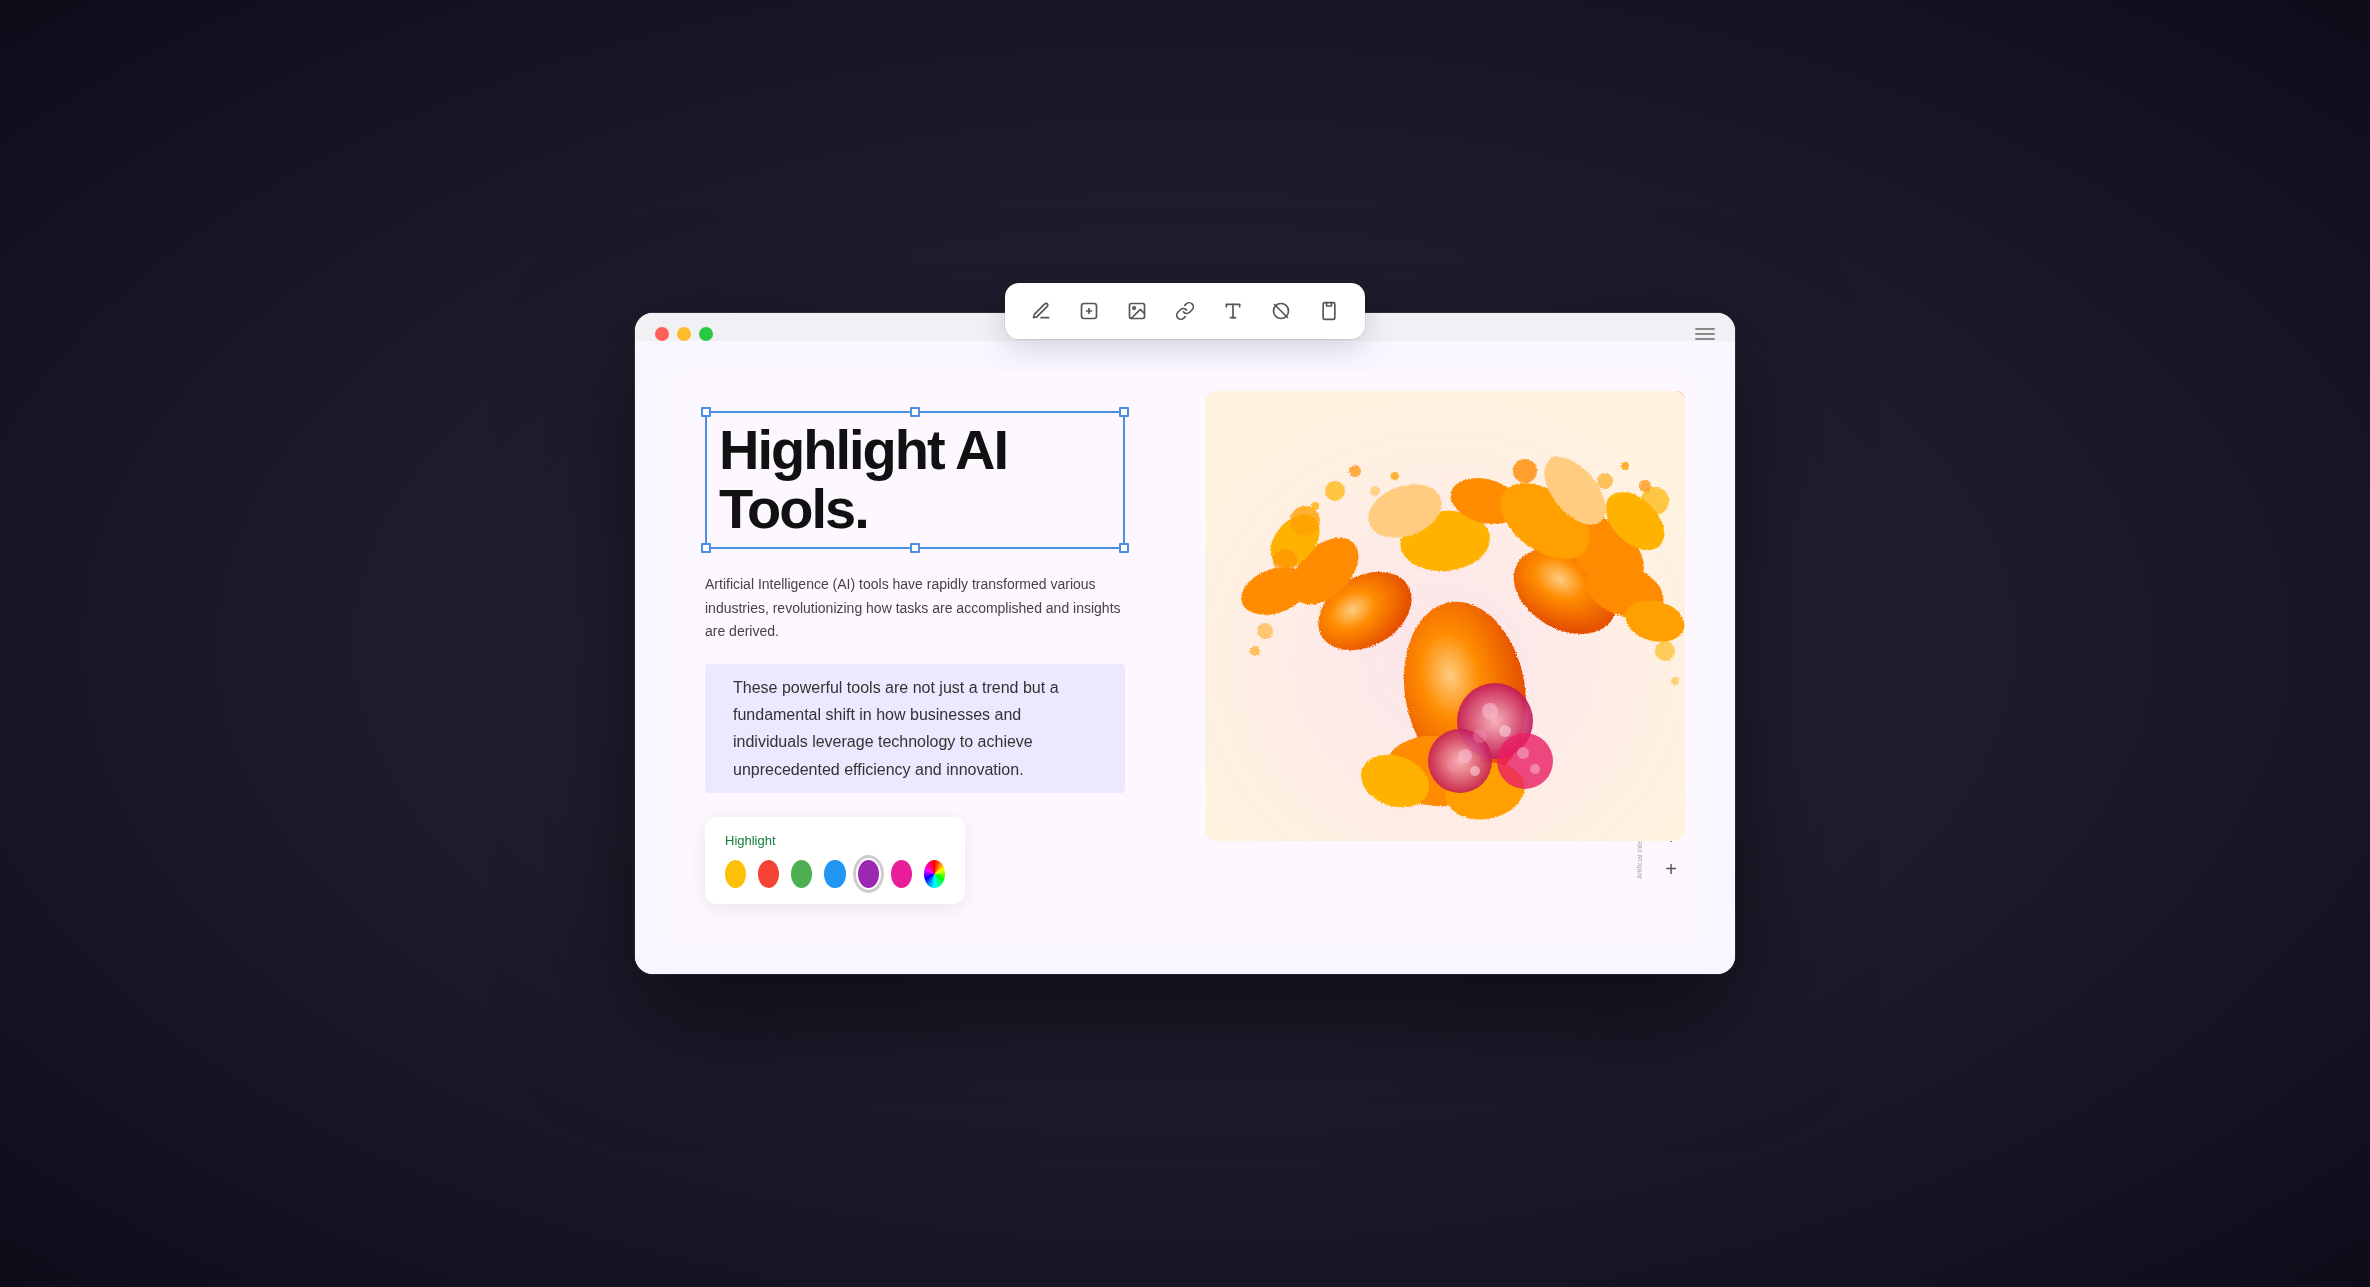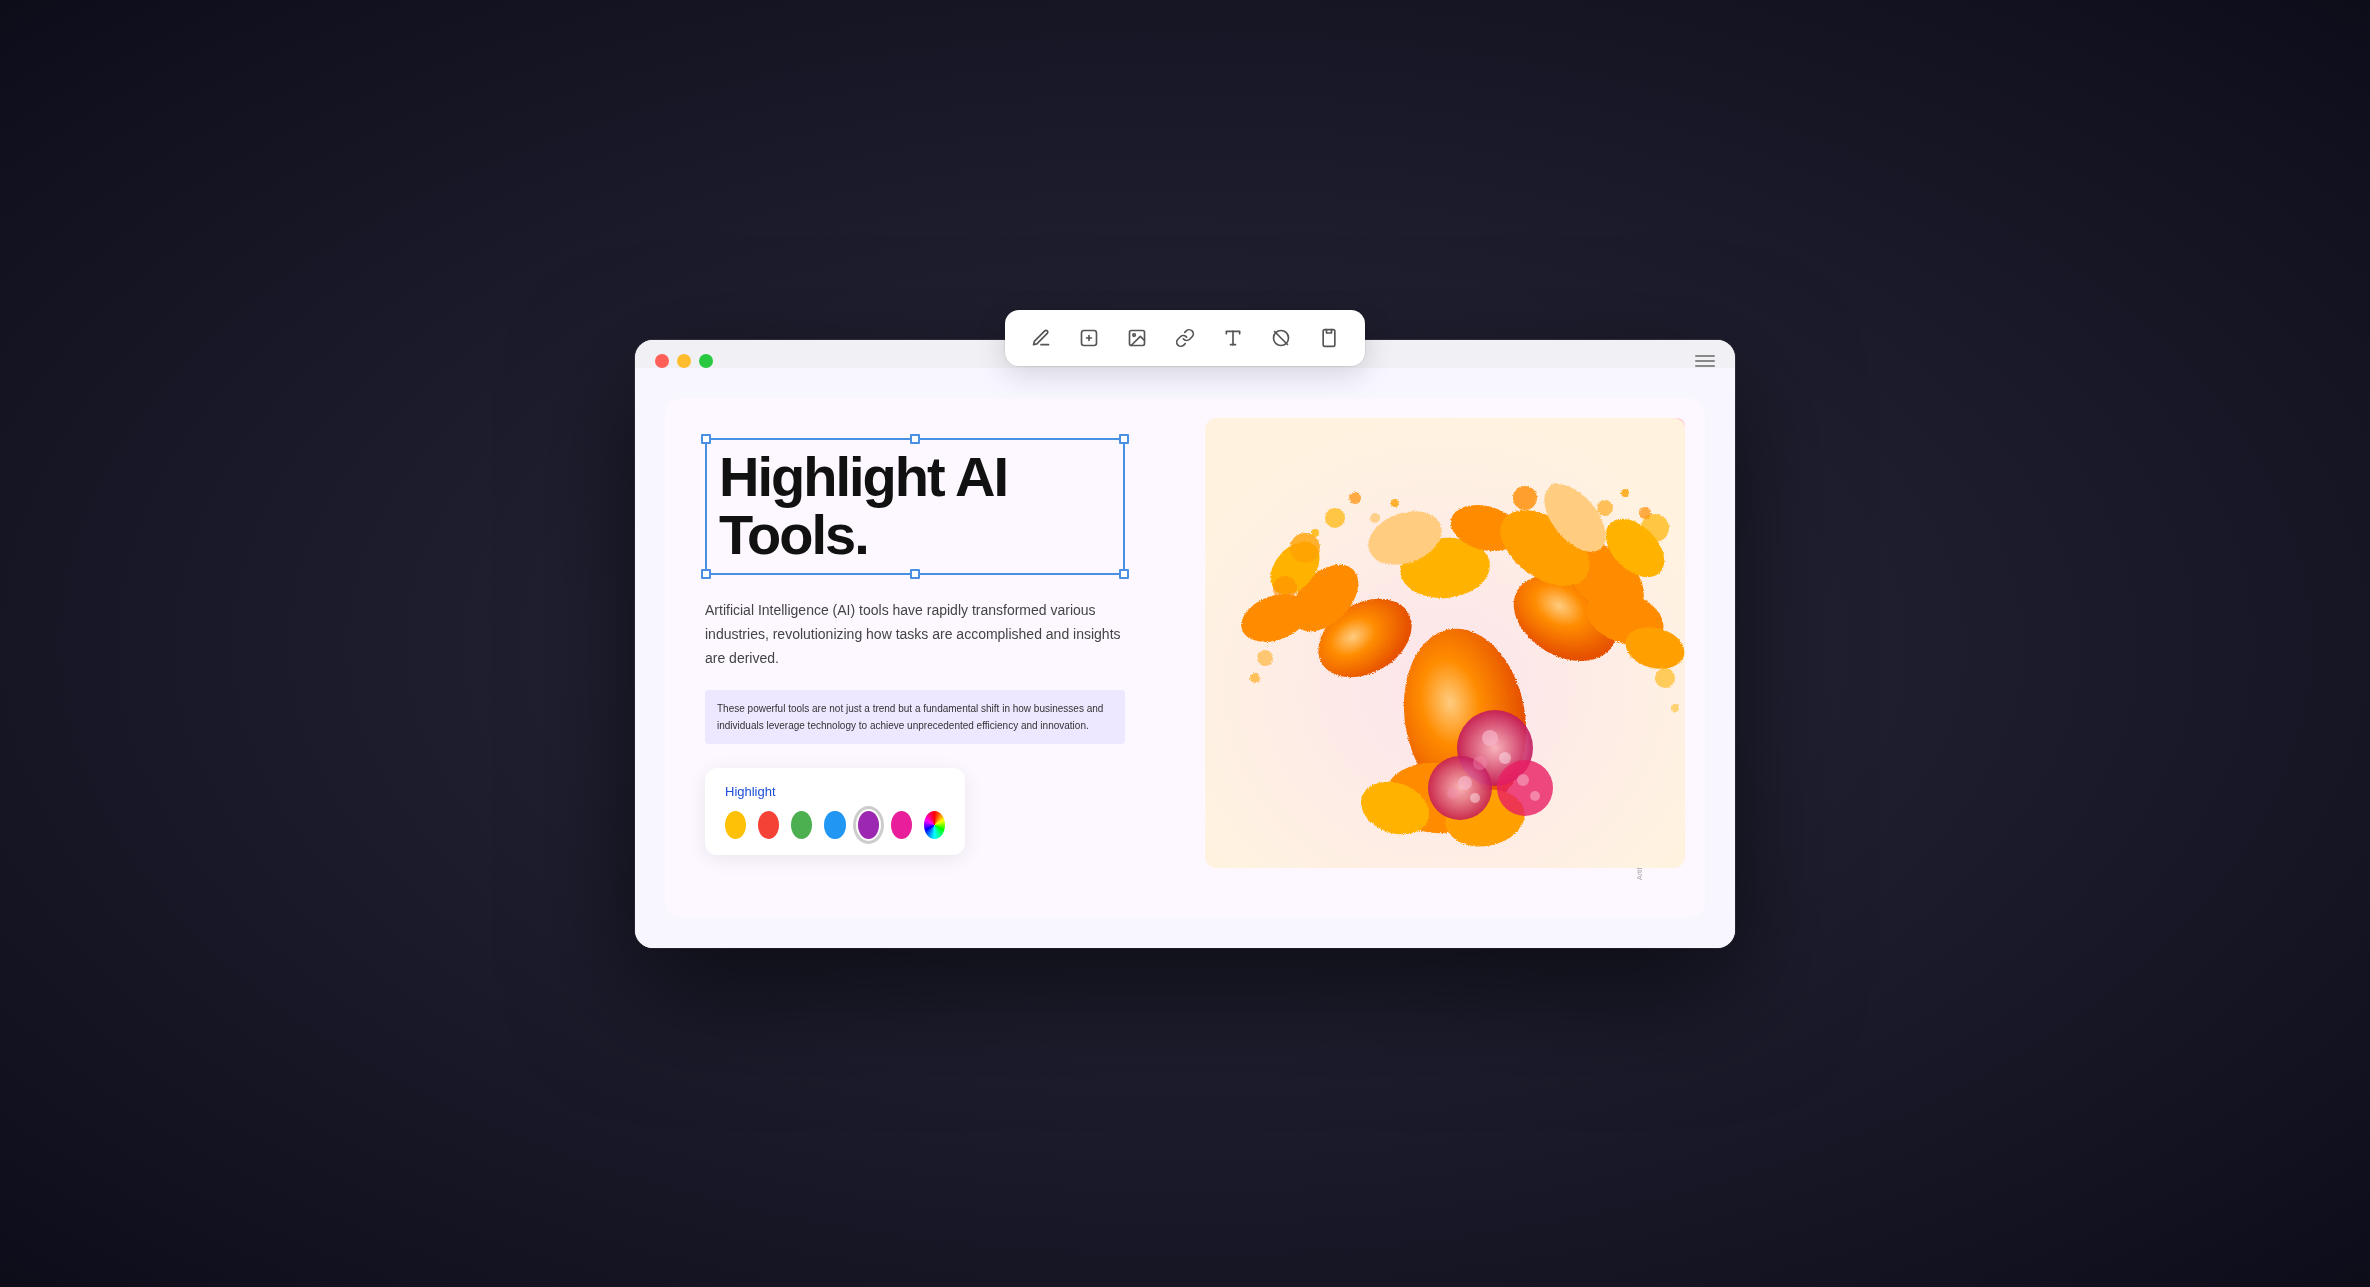--- a/index.html
+++ b/index.html
@@ -236,40 +236,40 @@
     .description {
       font-size: 14px;
       color: #444;
       line-height: 1.7;
       margin-bottom: 20px;
     }
 
     
     .highlighted-text {
       background: #ede7ff;
-      padding: 10px 12px;
+      padding: 10px 28px;
       border-radius: 4px;
-      font-size: 10px;
+      font-size: 16px;
       color: #333;
       line-height: 1.7;
       margin-bottom: 24px;
     }
 
     
     .highlight-picker {
       background: #fff;
       border-radius: 12px;
       padding: 16px 20px;
       width: 260px;
       box-shadow: 0 4px 20px rgba(0,0,0,0.08);
     }
 
     .highlight-label {
       font-size: 13px;
-      color: #1d4ed8;
+      color: #15803d;
       margin-bottom: 12px;
     }
 
     .color-swatches {
       display: flex;
       gap: 12px;
       align-items: center;
     }
 
     .swatch {

